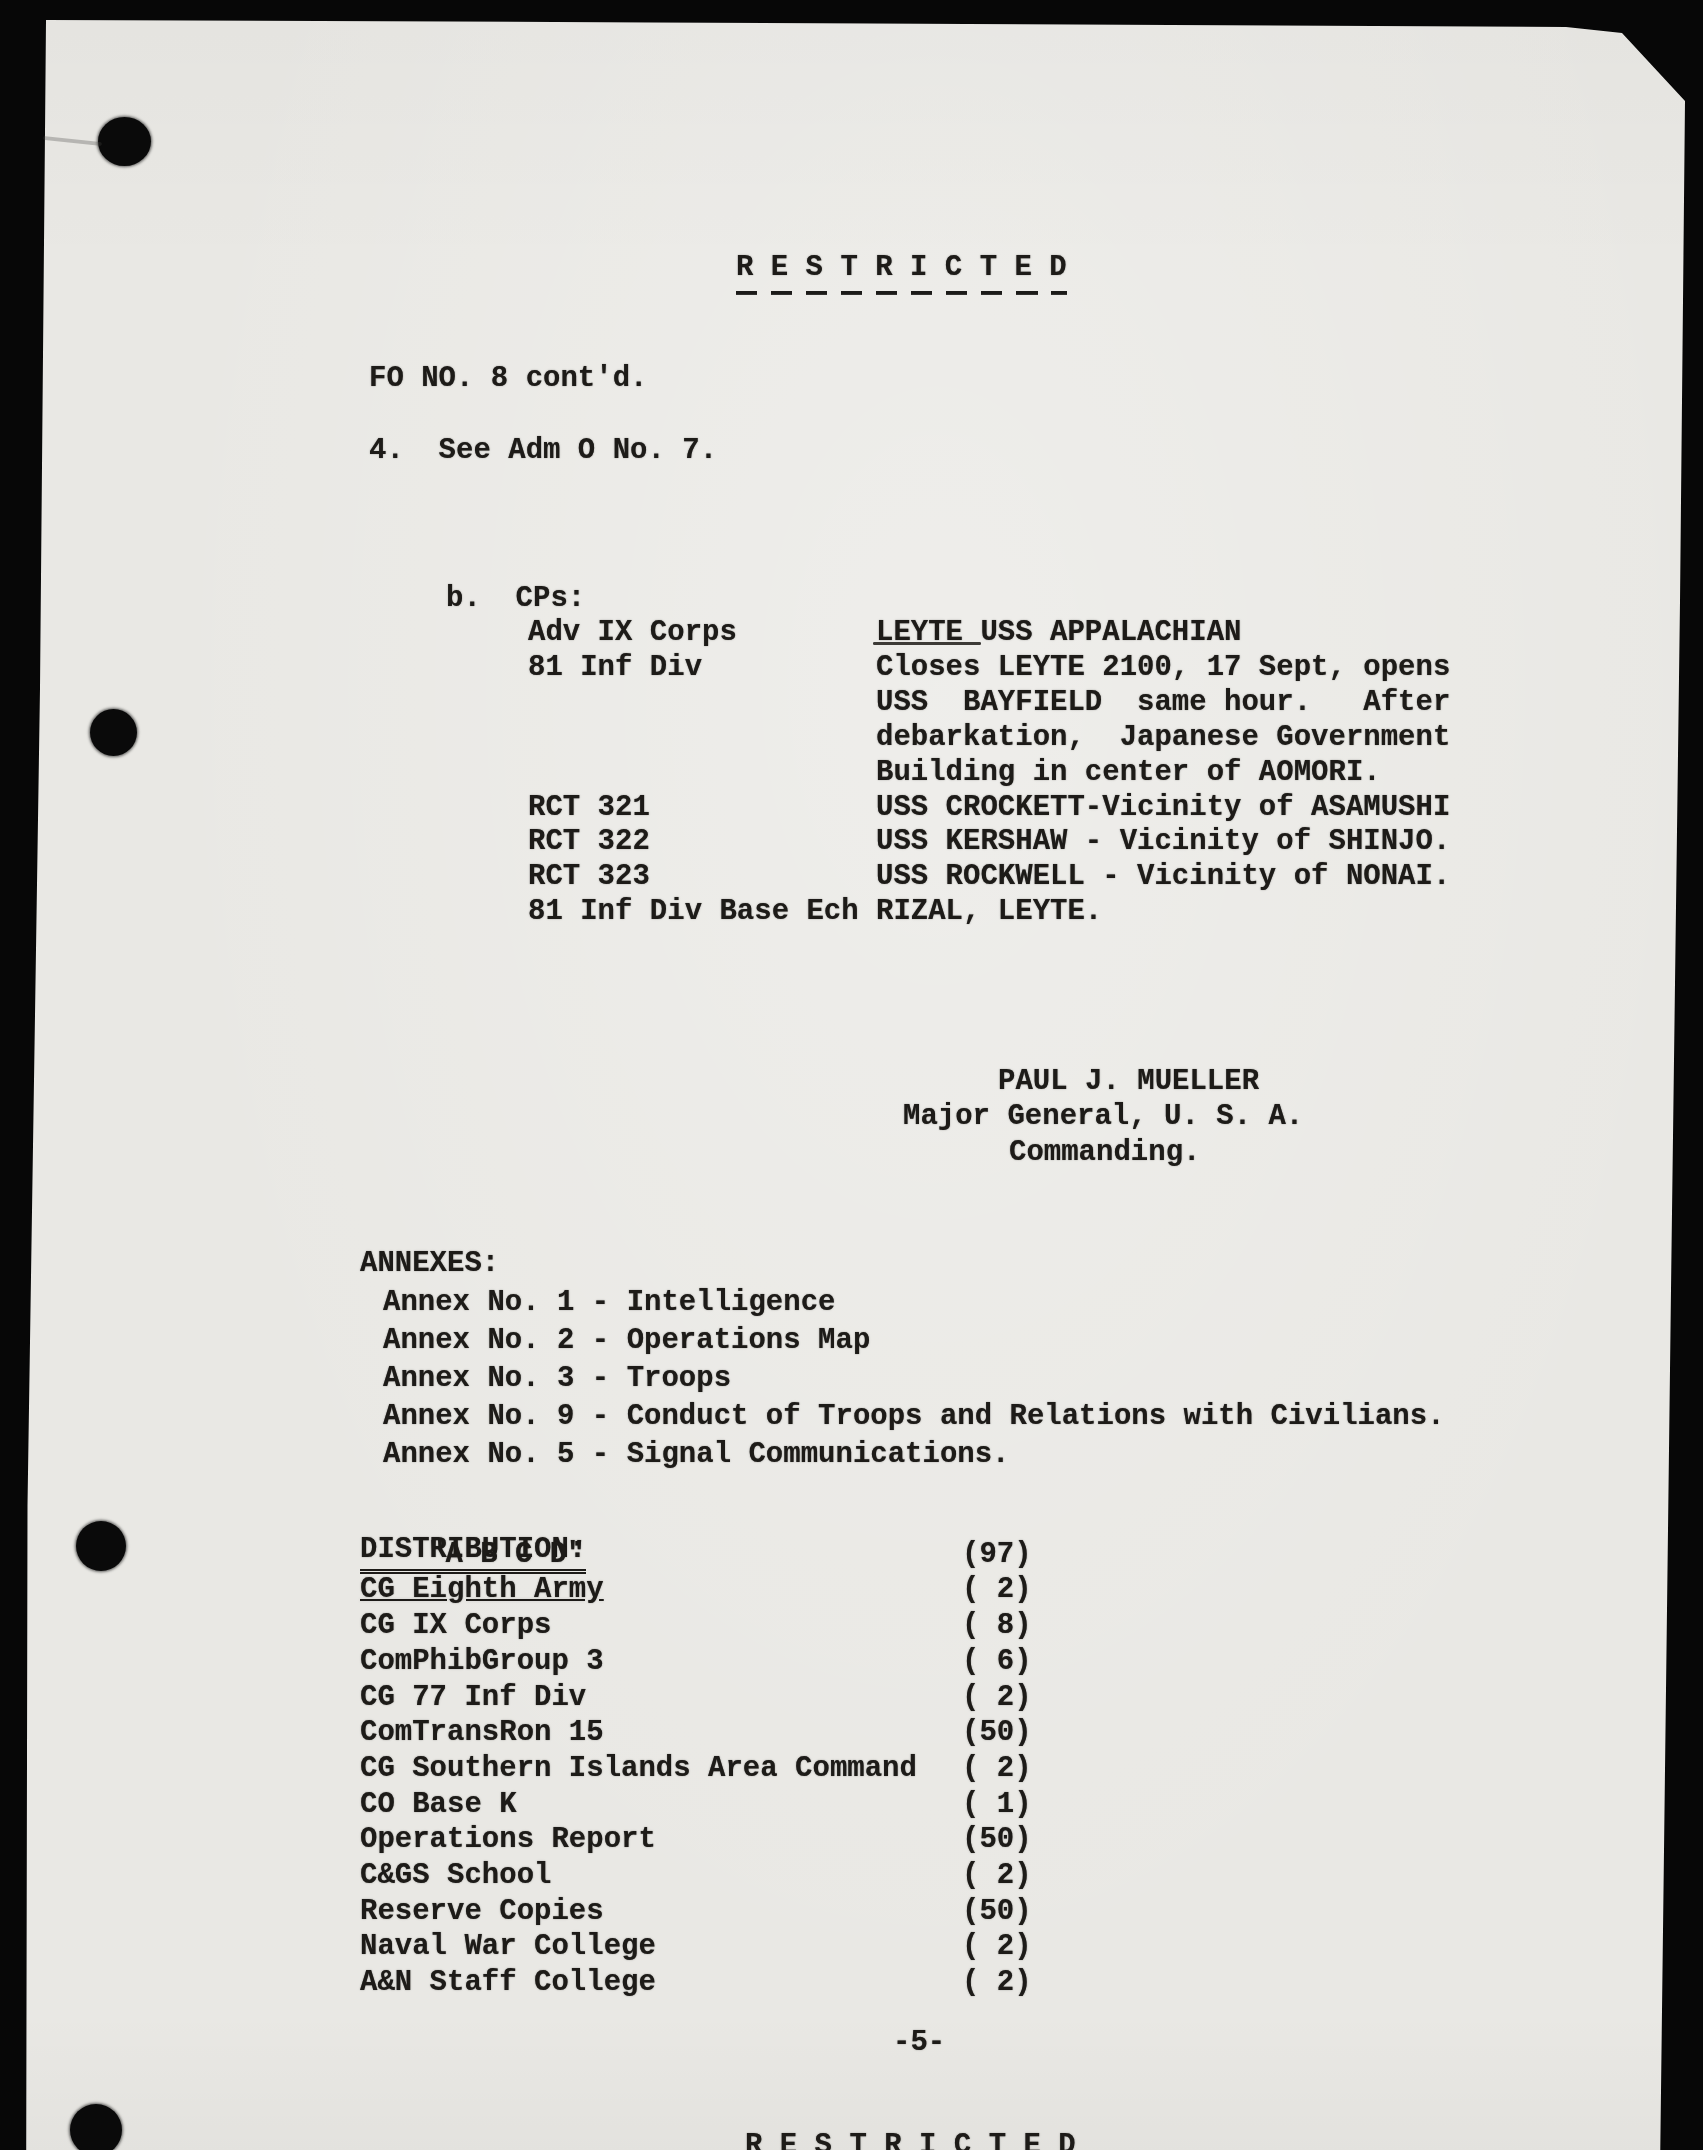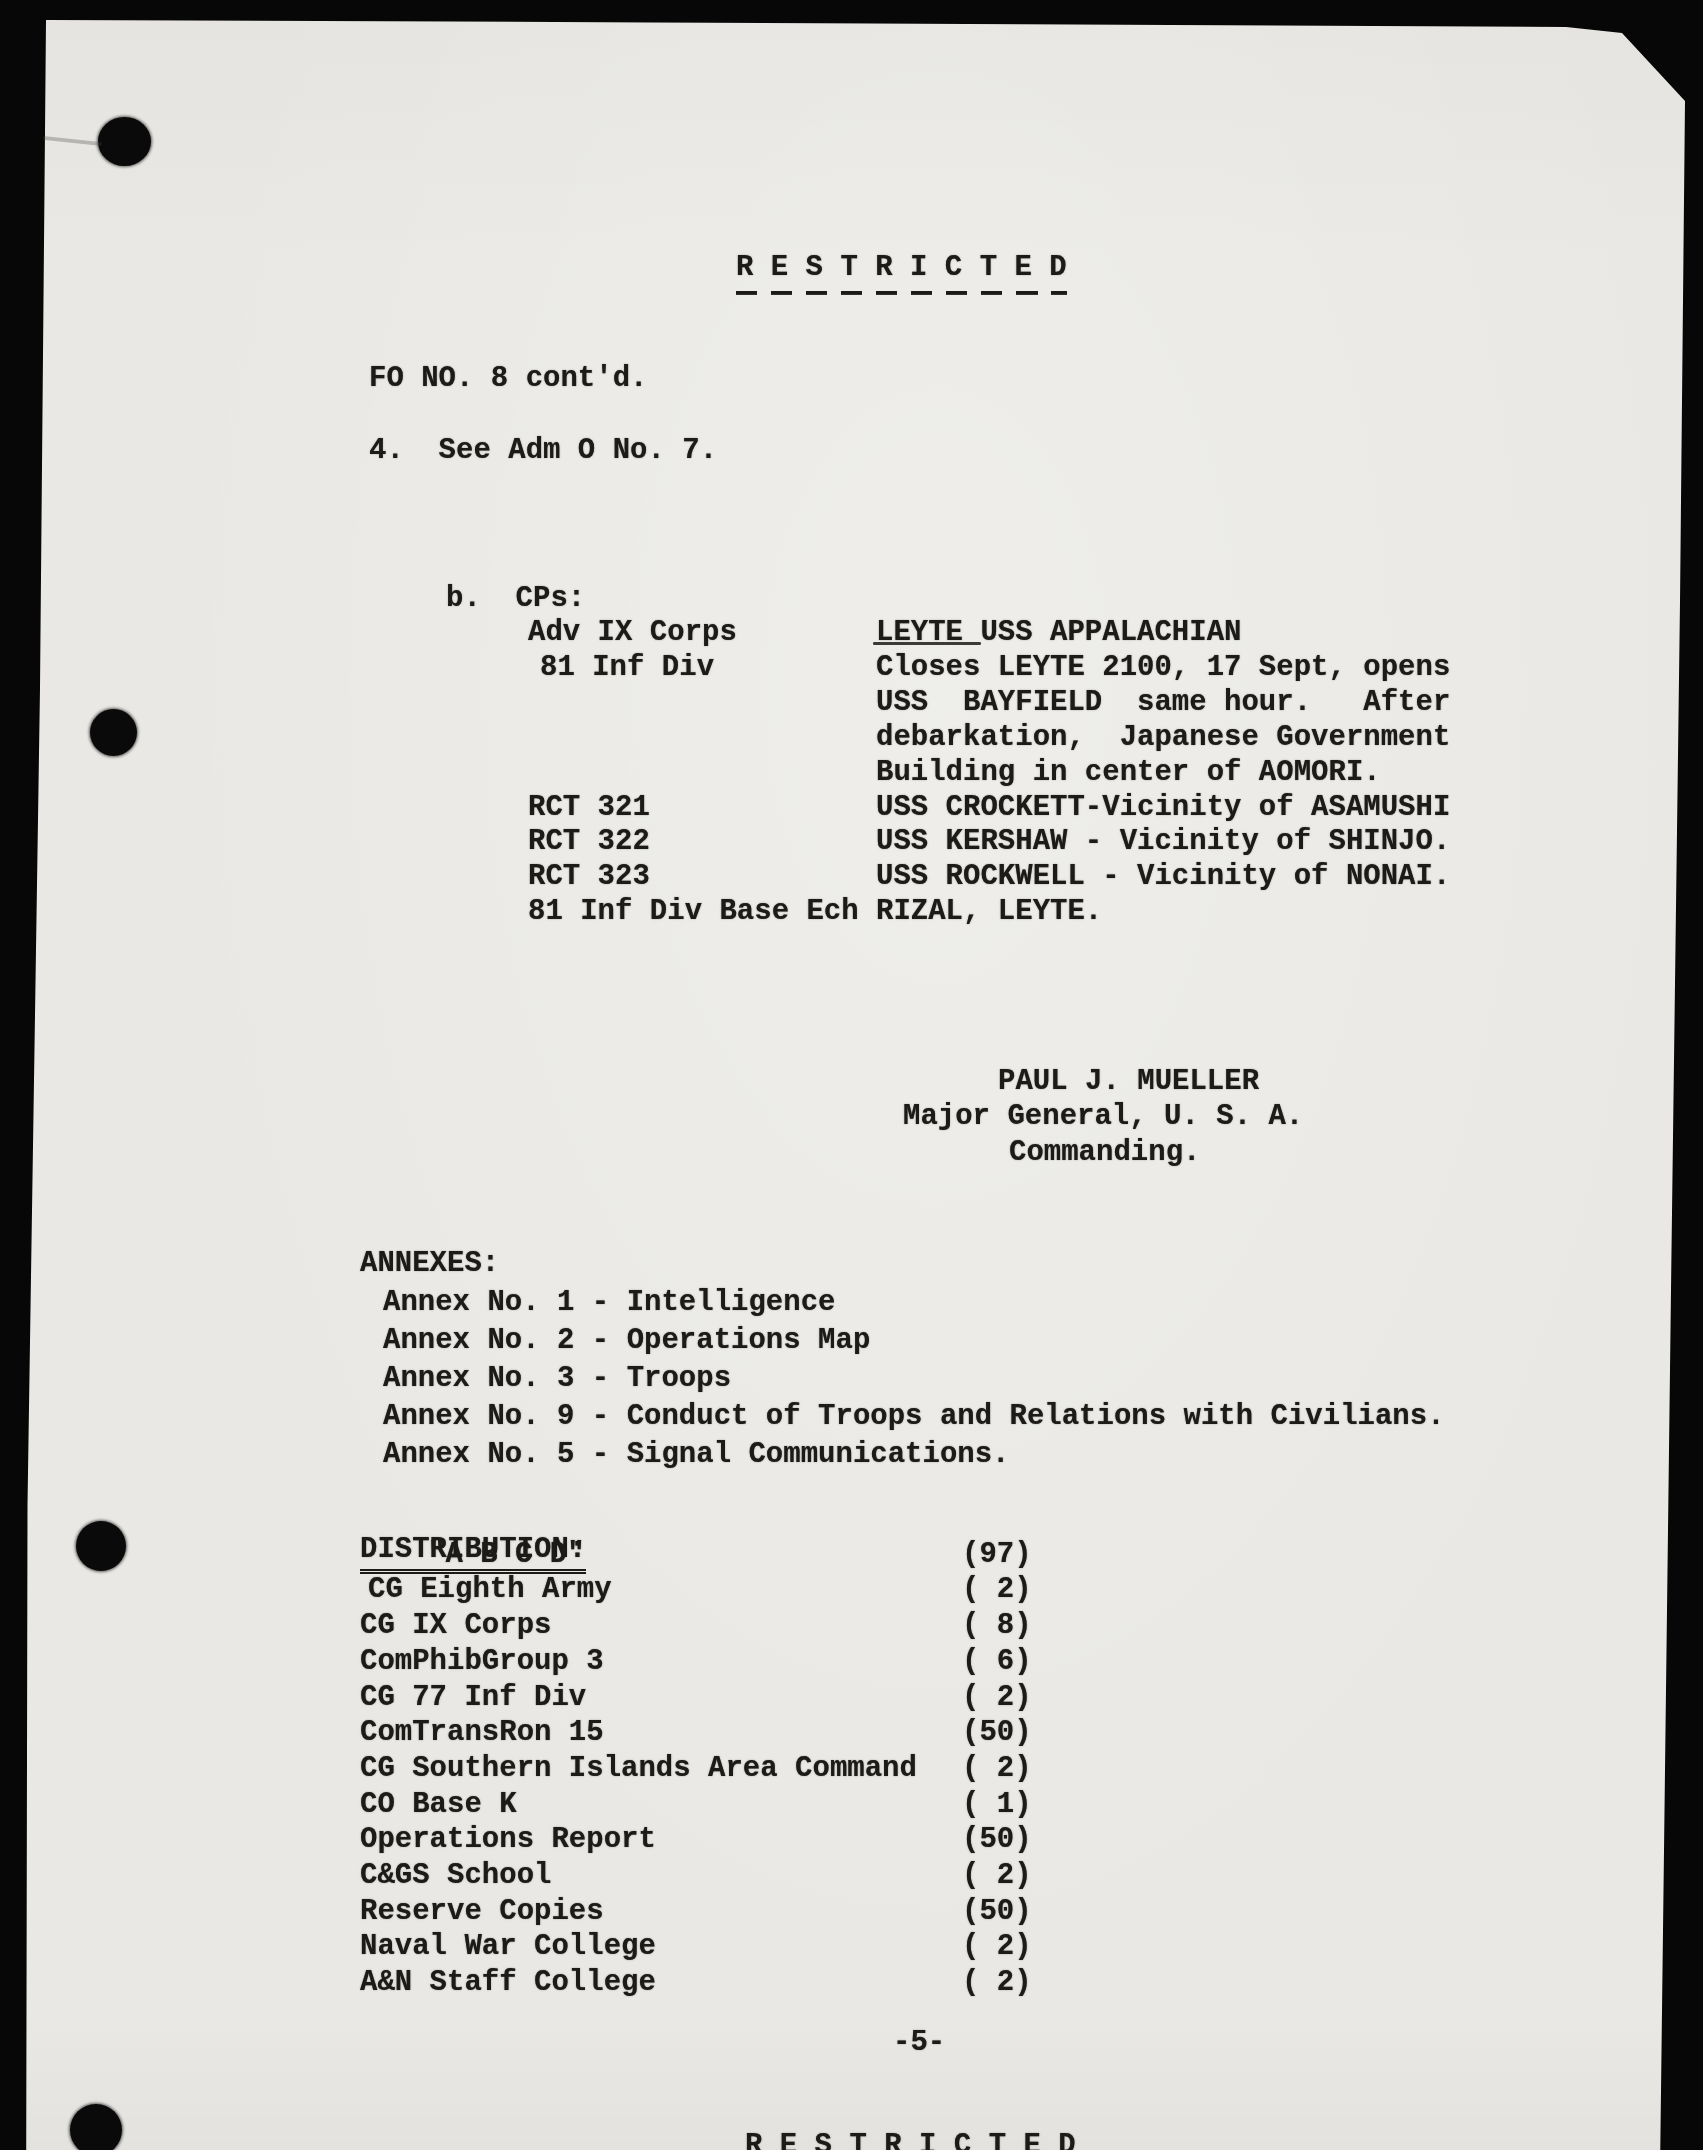--- a/index.html
+++ b/index.html
@@ -42,21 +42,21 @@
 
   <div class="line" style="left:369px;top:362px;">FO NO. 8 cont'd.</div>
 
   <div class="line" style="left:369px;top:434px;">4.  See Adm O No. 7.</div>
   <div class="line" style="left:446px;top:582px;">b.  CPs:</div>
 
   <div class="line" style="left:528px;top:616px;">Adv IX Corps</div>
   <div class="line" style="left:876px;top:616px;">LEYTE USS APPALACHIAN</div>
   <div class="underbar" style="left:873px;top:642px;width:108px;"></div>
 
-  <div class="line" style="left:528px;top:651px;margin-left:12px;">81 Inf Div</div>
+  <div class="line" style="left:528px;top:651px;">81 Inf Div</div>
   <div class="line" style="left:876px;top:651px;">Closes LEYTE 2100, 17 Sept, opens</div>
   <div class="line" style="left:876px;top:686px;">USS  BAYFIELD  same hour.   After</div>
   <div class="line" style="left:876px;top:721px;">debarkation,  Japanese Government</div>
   <div class="line" style="left:876px;top:756px;">Building in center of AOMORI.</div>
 
   <div class="line" style="left:528px;top:791px;">RCT 321</div>
   <div class="line" style="left:876px;top:791px;">USS CROCKETT-Vicinity of ASAMUSHI</div>
 
   <div class="line" style="left:528px;top:825px;">RCT 322</div>
   <div class="line" style="left:876px;top:825px;">USS KERSHAW - Vicinity of SHINJO.</div>
@@ -77,21 +77,21 @@
   <div class="line" style="left:383px;top:1324px;">Annex No. 2 - Operations Map</div>
   <div class="line" style="left:383px;top:1362px;">Annex No. 3 - Troops</div>
   <div class="line" style="left:383px;top:1400px;">Annex No. 9 - Conduct of Troops and Relations with Civilians.</div>
   <div class="line" style="left:383px;top:1438px;">Annex No. 5 - Signal Communications.</div>
 
   <div class="line dist-heading" style="left:360px;top:1493px;margin-top:40px;">DISTRIBUTION:</div>
 
   <div class="line" style="left:428px;top:1538px;">"A B C D"</div>
   <div class="line" style="left:962px;top:1538px;">(97)</div>
 
-  <div class="line" style="left:368px;top:1573px;">CG Eighth Army</div>
+  <div class="line" style="left:360px;top:1573px;text-decoration:underline;">CG Eighth Army</div>
   <div class="line" style="left:962px;top:1573px;">( 2)</div>
 
   <div class="line" style="left:360px;top:1609px;">CG IX Corps</div>
   <div class="line" style="left:962px;top:1609px;">( 8)</div>
 
   <div class="line" style="left:360px;top:1645px;">ComPhibGroup 3</div>
   <div class="line" style="left:962px;top:1645px;">( 6)</div>
 
   <div class="line" style="left:360px;top:1681px;">CG 77 Inf Div</div>
   <div class="line" style="left:962px;top:1681px;">( 2)</div>

